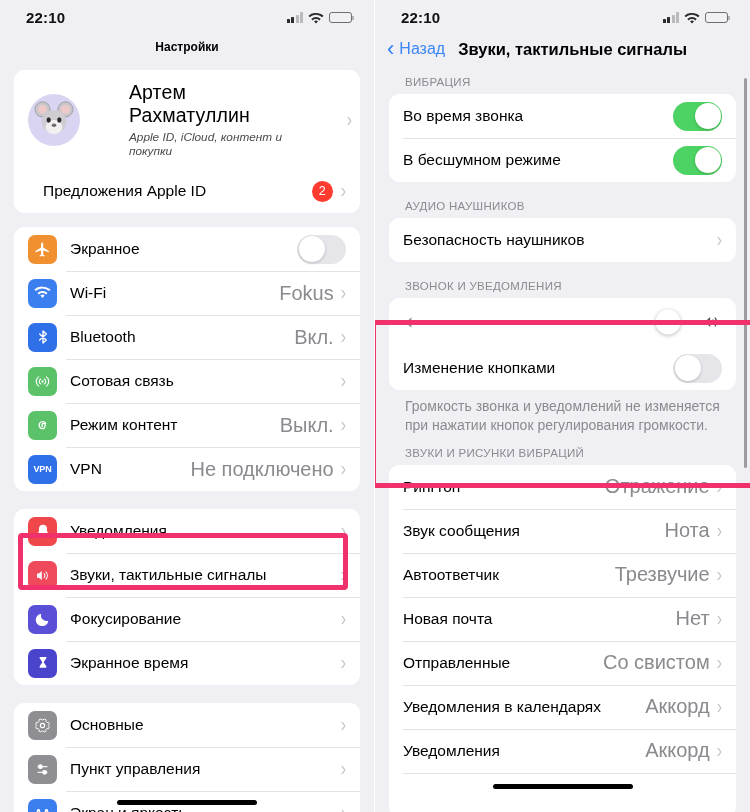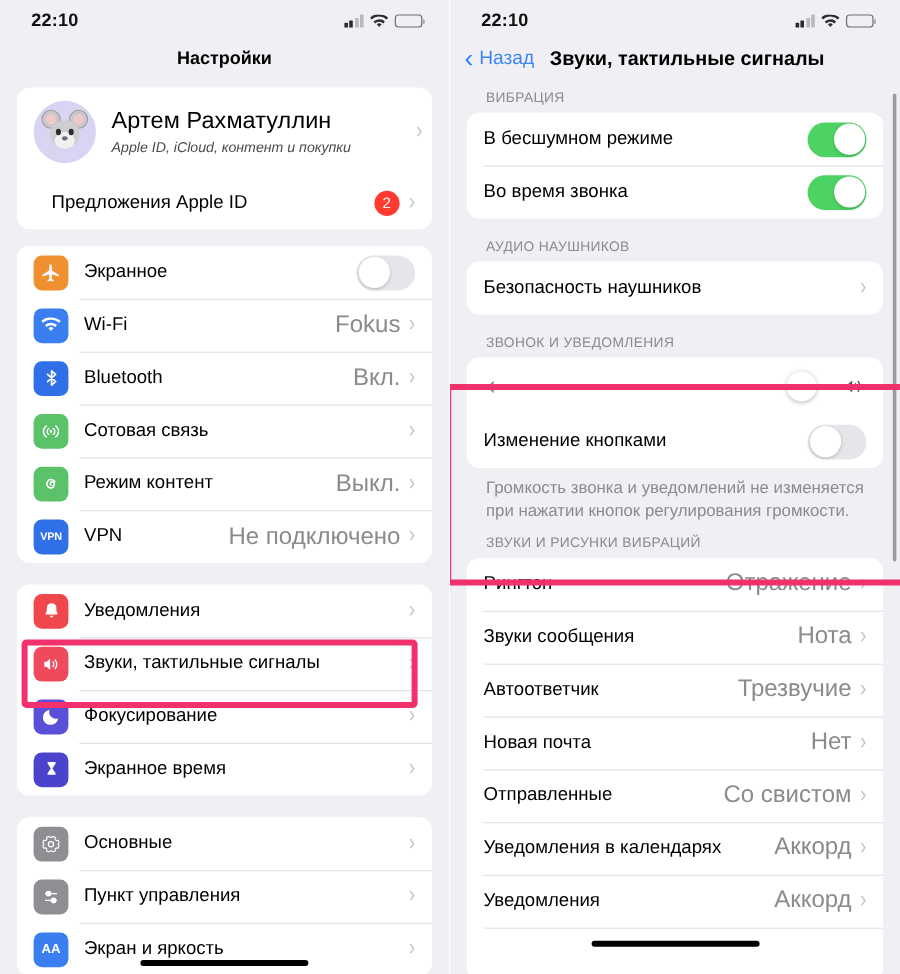--- a/index.html
+++ b/index.html
@@ -42,21 +42,21 @@
     border-radius: 3px; position: relative; padding: 1.3px;
   }
   .batt::after{
     content:""; position:absolute; right:-3.2px; top:3px;
     width:1.8px; height:4px; background:#b0b0b5; border-radius:0 1px 1px 0;
   }
   .batt .lvl { height: 100%; width: 33%; background: #2b2b2b; border-radius: 1px; }
 
   
   .nav-title-big {
-    text-align: center; font-size: 15px; font-weight: bold;
+    text-align: center; font-size: 12px; font-weight: bold;
     color: #000; padding: 6px 0 16px;
   }
   .nav-bar {
     display: flex; align-items: center; gap: 4px;
     padding: 4px 0 16px 12px;
   }
   .back-chevron {
     color: #2c7ff5; font-size: 22px; line-height: 1;
     font-weight: 300; margin-right: 1px;
   }
@@ -100,21 +100,21 @@
     font-size: 15px;
   }
   .row-label { font-size: 15.5px; color: #000; flex: 1; }
   .row-value { font-size: 20px; color: #8a8a8f; margin-right: 7px; }
   .chev {
     color: #c5c5c9; font-size: 16px; font-weight: 400;
     line-height: 1; transform: scaleY(1.25);
   }
 
   
-  .acct-row { display:flex; align-items:center; padding: 11px 8px 11px 14px; background:#fff; }
+  .acct-row { display:flex; align-items:center; padding: 11px 8px 11px 14px; background:#fff;gap:36px; }
   .avatar {
     width: 52px; height: 52px; border-radius: 50%;
     background: #d9d4f2; margin-right: 13px; flex:0 0 52px;
     display:flex; align-items:center; justify-content:center;
     overflow:hidden;
   }
   .acct-text { flex:1; }
   .acct-name { font-size: 19.5px; color:#000; letter-spacing:0.1px; }
   .acct-sub { font-size: 11.8px; color:#4a4a4f; margin-top: 3px; font-style: italic; }
 
@@ -380,27 +380,27 @@
 
     <div class="nav-bar">
       <span class="back-chevron">‹</span>
       <span class="back-label">Назад</span>
       <span class="nav-heading">Звуки, тактильные сигналы</span>
     </div>
 
     <div class="sec-header">ВИБРАЦИЯ</div>
     <div class="group">
       <div class="row">
-        <span class="row-label">В бесшумном режиме</span>
+        <span class="row-label">Во время звонка</span>
         <span class="toggle on">
             <span class="knob"></span>
           </span>
       </div>
       <div class="row">
-        <span class="row-label">Во время звонка</span>
+        <span class="row-label">В бесшумном режиме</span>
         <span class="toggle on">
             <span class="knob"></span>
           </span>
       </div>
     </div>
 
     <div class="sec-header">АУДИО НАУШНИКОВ</div>
     <div class="group">
       <div class="row">
         <span class="row-label">Безопасность наушников</span>
@@ -437,21 +437,21 @@
     <div class="sec-footer" style="margin-bottom:12px;">Громкость звонка и уведомлений не изменяется при нажатии кнопок регулирования громкости.</div>
 
     <div class="sec-header">ЗВУКИ И РИСУНКИ ВИБРАЦИЙ</div>
     <div class="group">
       <div class="row">
         <span class="row-label">Рингтон</span>
         <span class="row-value">Отражение</span>
         <span class="chev">›</span>
       </div>
       <div class="row">
-        <span class="row-label">Звуки сообщения</span>
+        <span class="row-label">Звук сообщения</span>
         <span class="row-value">Нота</span>
         <span class="chev">›</span>
       </div>
       <div class="row">
         <span class="row-label">Автоответчик</span>
         <span class="row-value">Трезвучие</span>
         <span class="chev">›</span>
       </div>
       <div class="row">
         <span class="row-label">Новая почта</span>

